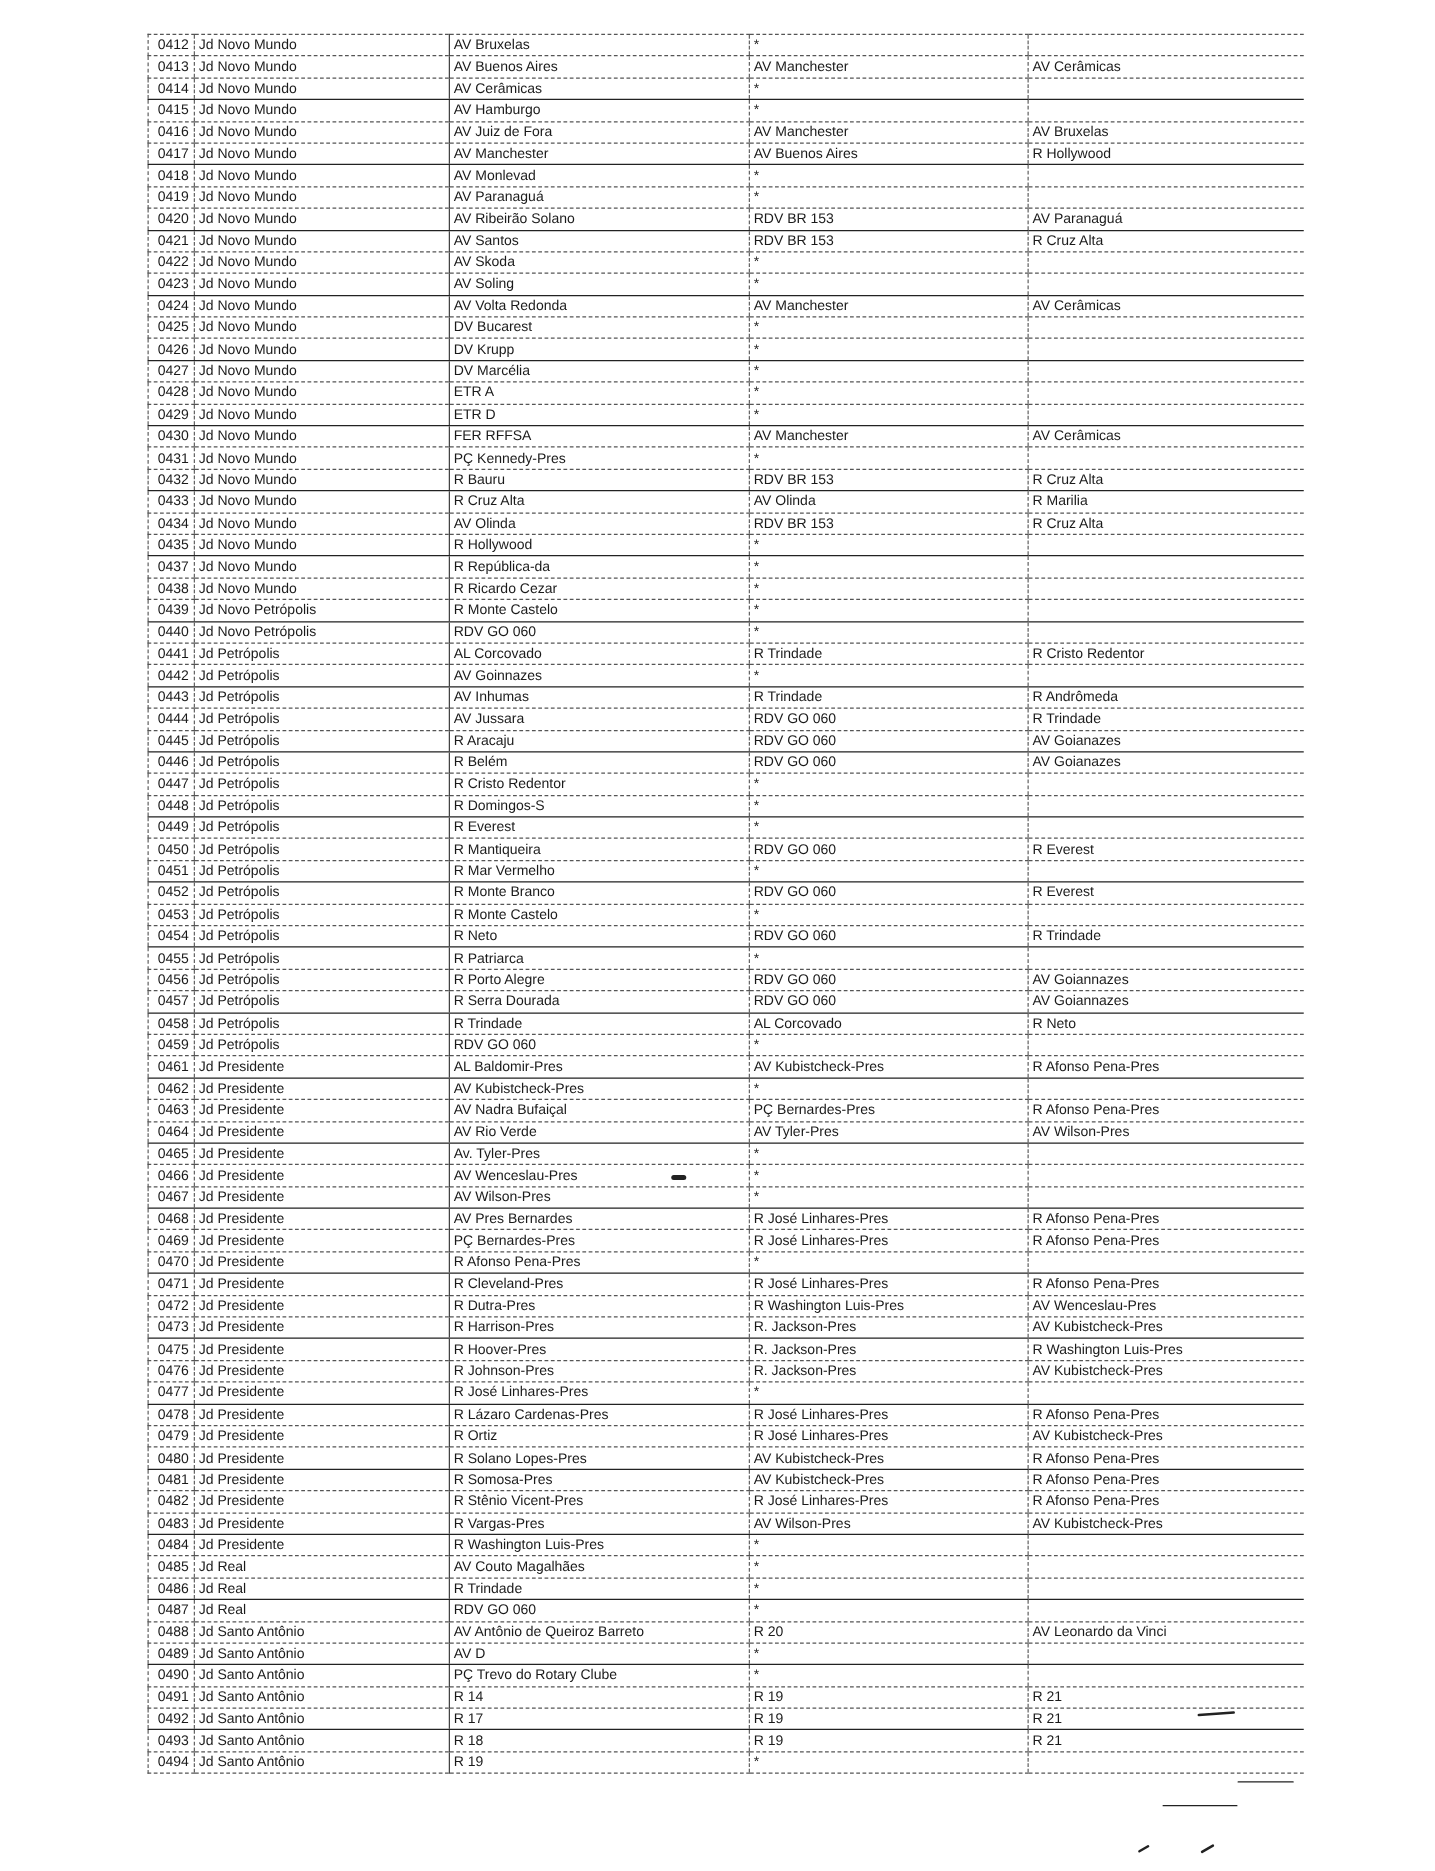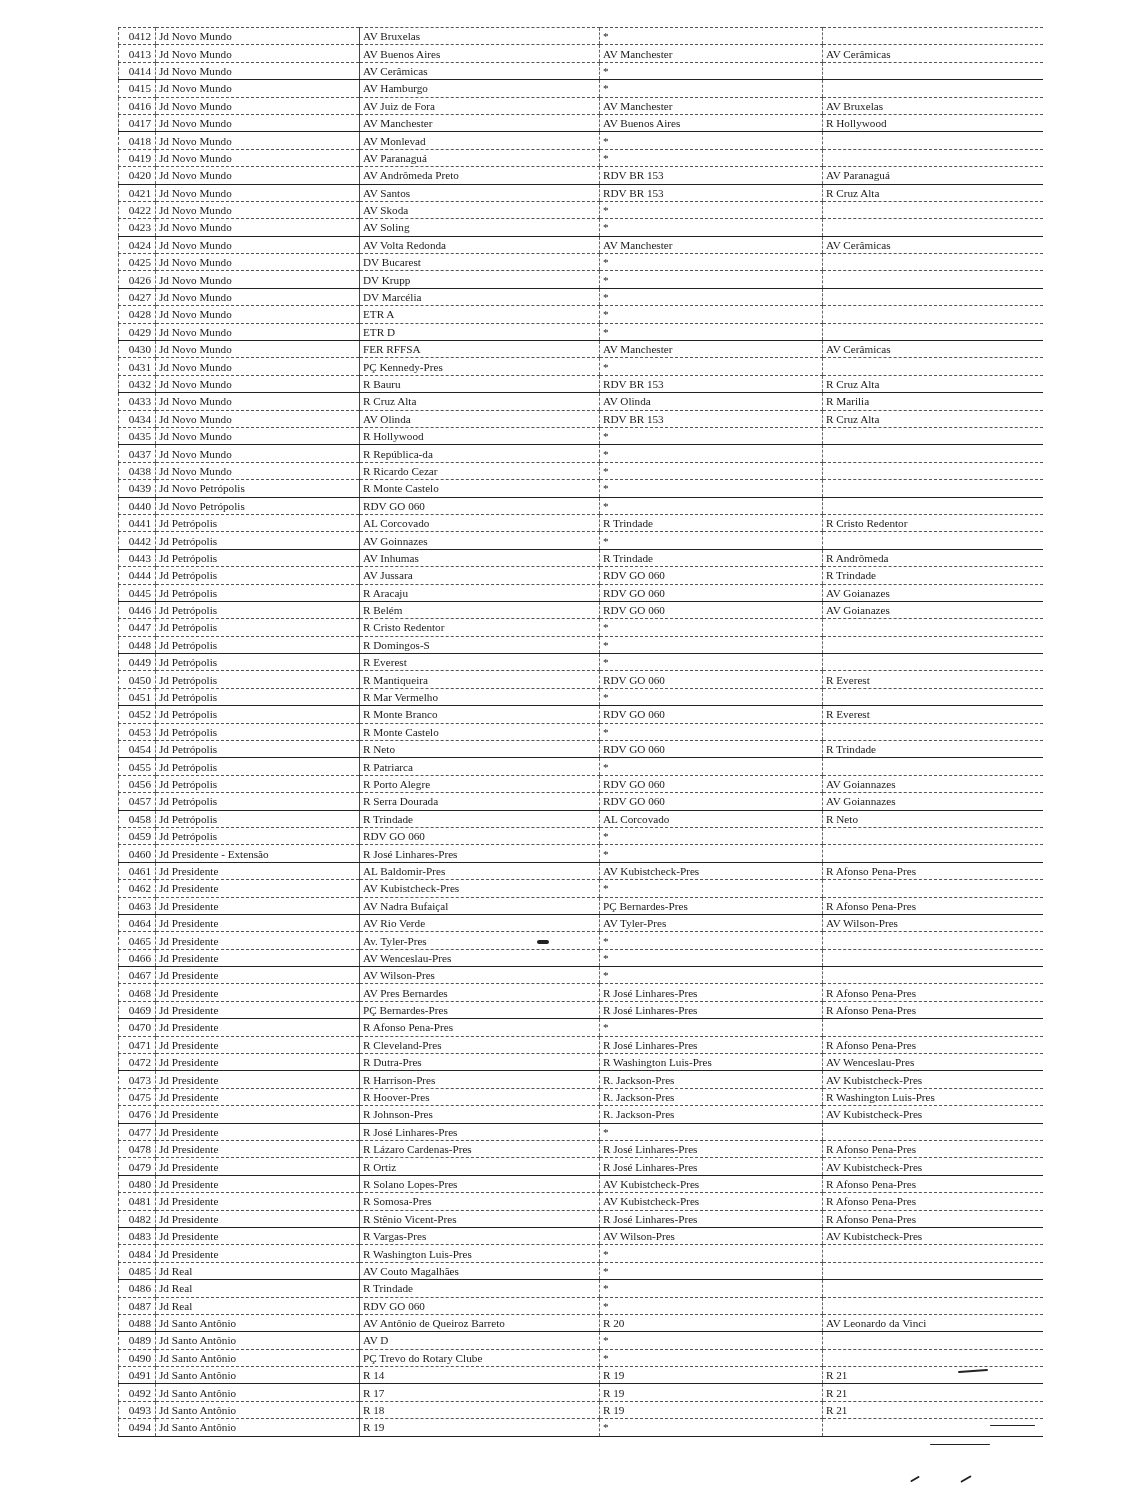--- a/index.html
+++ b/index.html
@@ -1,19 +1,19 @@
 <!DOCTYPE html>
 <html><head>
 <meta charset="utf-8">
 <style>
   html, body { margin: 0; padding: 0; background: #ffffff; }
   body { width: 1148px; height: 1497px; position: relative; overflow: hidden; }
   .sheet { position: absolute; left: 118px; top: 27px; width: 922px; }
   table { border-collapse: collapse; table-layout: fixed; width: 922px;
-          font-family: Liberation Serif, serif; font-size: 11.2px; color: #1a1a1a; }
+          font-family: Liberation Sans, sans-serif; font-size: 11.2px; color: #1a1a1a; }
   td { height: 16.4px; padding: 0 3px; border-top: 1px dashed #555; border-bottom: 1px dashed #555;
        white-space: nowrap; overflow: hidden; line-height: 16px; vertical-align: middle; }
   td.c-id { width: 29px; text-align: right; padding-right: 4px; border-left: 1px dashed #666; }
   td.c-b  { width: 197px; border-left: 1px dashed #666; }
   td.c-s  { width: 233px; border-left: 1px solid #444; }
   td.c-x1 { width: 216px; border-left: 1px dashed #666; }
   td.c-x2 { width: 214px; border-left: 1px dashed #666; border-right: none; }
   tr:nth-child(3n) td { border-bottom-color: #222; border-bottom-style: solid; }
   .scribble { position: absolute; height: 2px; background: #222; border-radius: 2px; }
 </style>
@@ -75,21 +75,21 @@
         <tr>
           <td class="c-id">0419</td>
           <td class="c-b">Jd Novo Mundo</td>
           <td class="c-s">AV Paranaguá</td>
           <td class="c-x1">*</td>
           <td class="c-x2"></td>
         </tr>
         <tr>
           <td class="c-id">0420</td>
           <td class="c-b">Jd Novo Mundo</td>
-          <td class="c-s">AV Andrômeda Preto</td>
+          <td class="c-s">AV Ribeirão Solano</td>
           <td class="c-x1">RDV BR 153</td>
           <td class="c-x2">AV Paranaguá</td>
         </tr>
         <tr>
           <td class="c-id">0421</td>
           <td class="c-b">Jd Novo Mundo</td>
           <td class="c-s">AV Santos</td>
           <td class="c-x1">RDV BR 153</td>
           <td class="c-x2">R Cruz Alta</td>
         </tr>
@@ -342,27 +342,20 @@
           <td class="c-id">0458</td>
           <td class="c-b">Jd Petrópolis</td>
           <td class="c-s">R Trindade</td>
           <td class="c-x1">AL Corcovado</td>
           <td class="c-x2">R Neto</td>
         </tr>
         <tr>
           <td class="c-id">0459</td>
           <td class="c-b">Jd Petrópolis</td>
           <td class="c-s">RDV GO 060</td>
-          <td class="c-x1">*</td>
-          <td class="c-x2"></td>
-        </tr>
-        <tr>
-          <td class="c-id">0460</td>
-          <td class="c-b">Jd Presidente - Extensão</td>
-          <td class="c-s">R José Linhares-Pres</td>
           <td class="c-x1">*</td>
           <td class="c-x2"></td>
         </tr>
         <tr>
           <td class="c-id">0461</td>
           <td class="c-b">Jd Presidente</td>
           <td class="c-s">AL Baldomir-Pres</td>
           <td class="c-x1">AV Kubistcheck-Pres</td>
           <td class="c-x2">R Afonso Pena-Pres</td>
         </tr>

